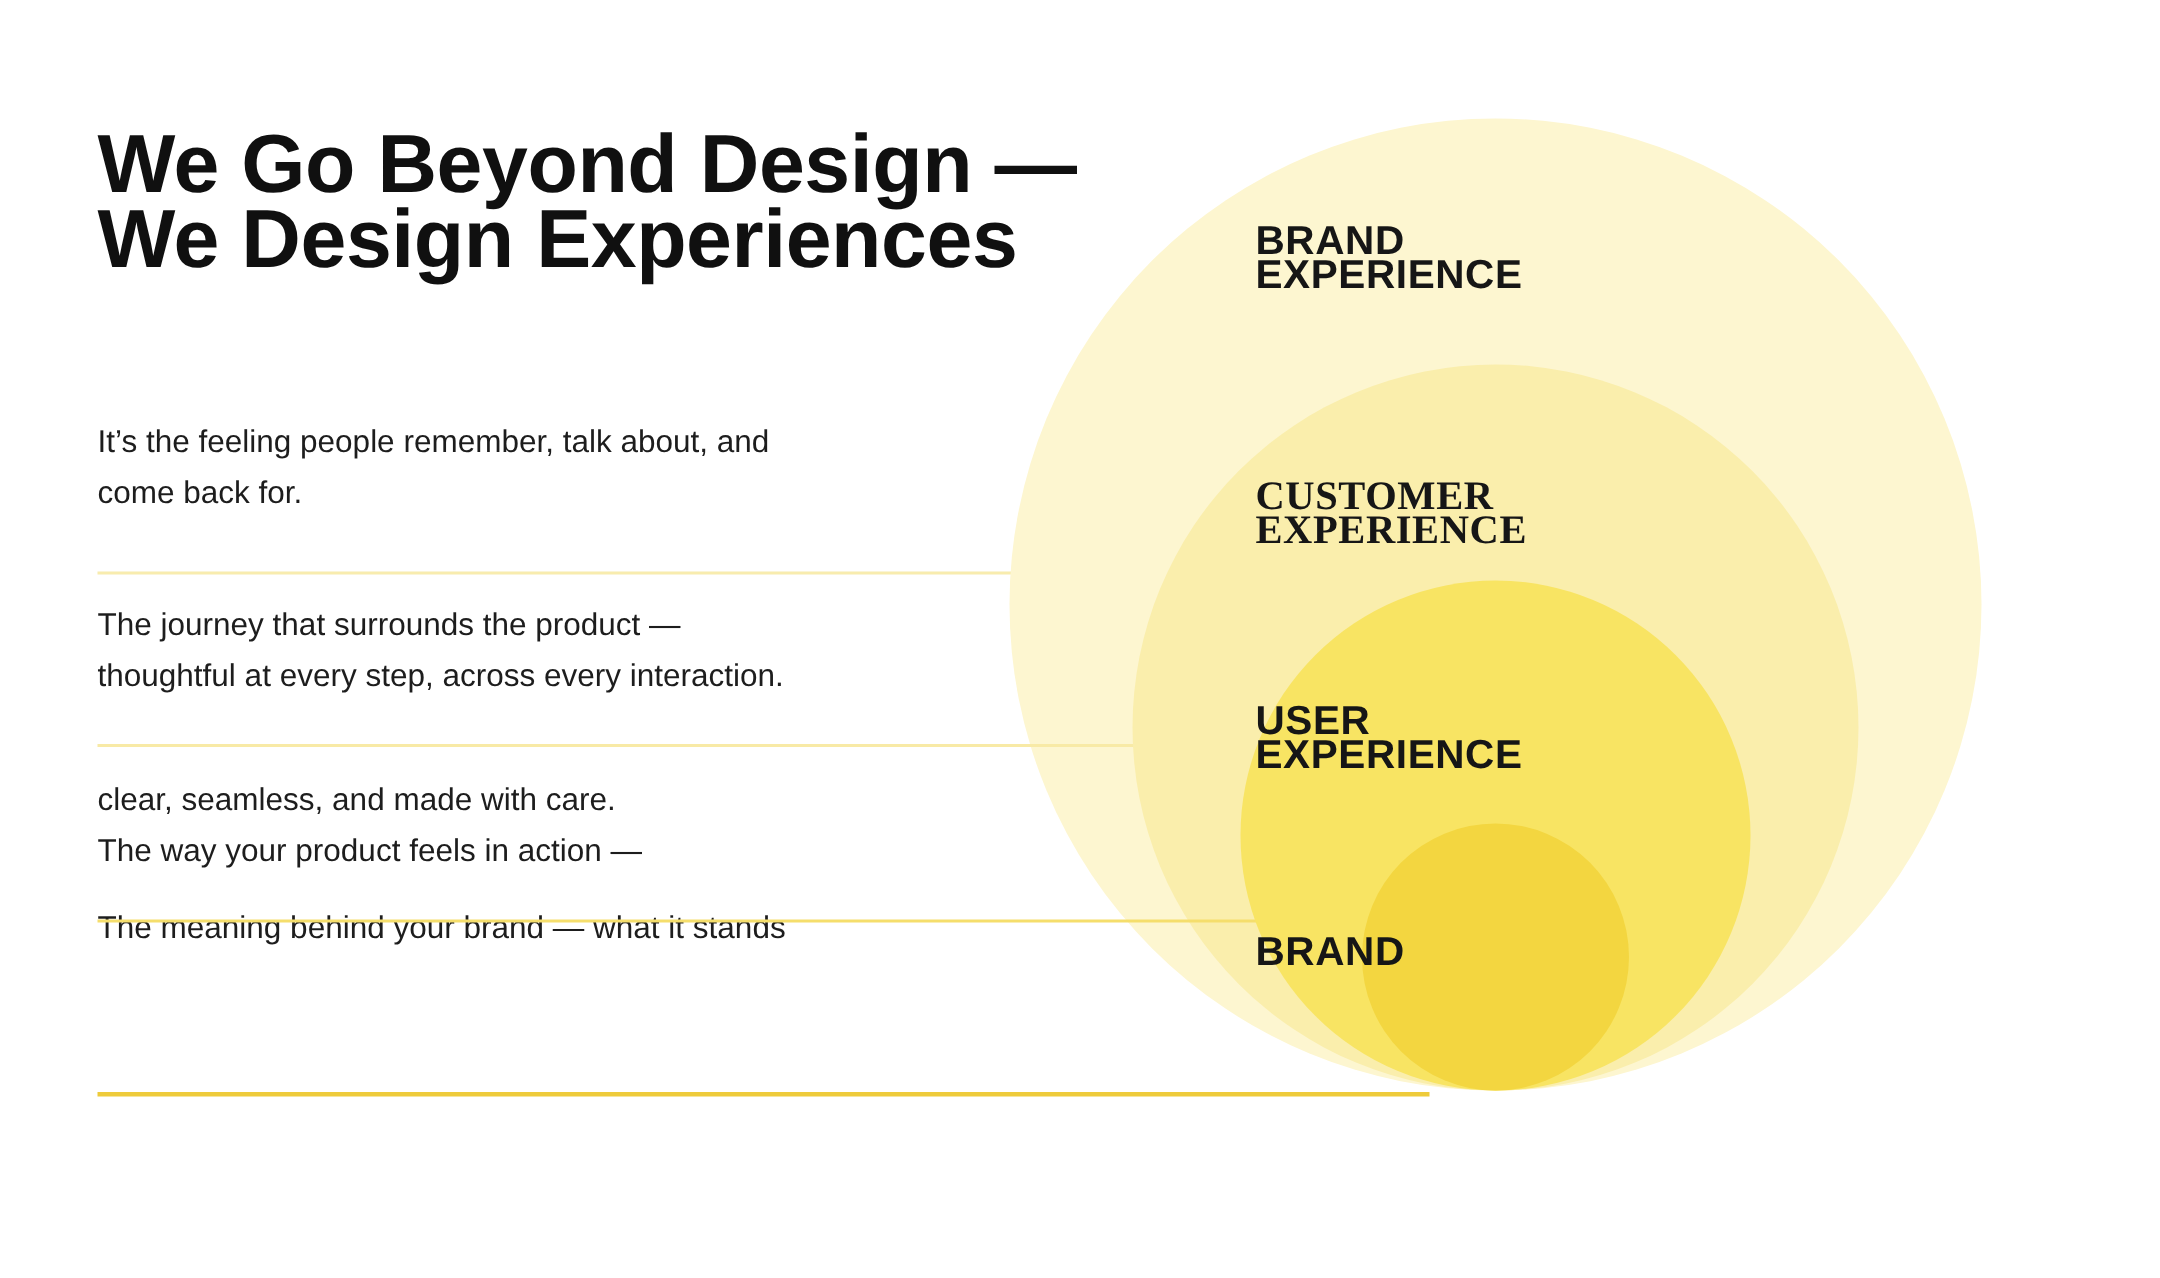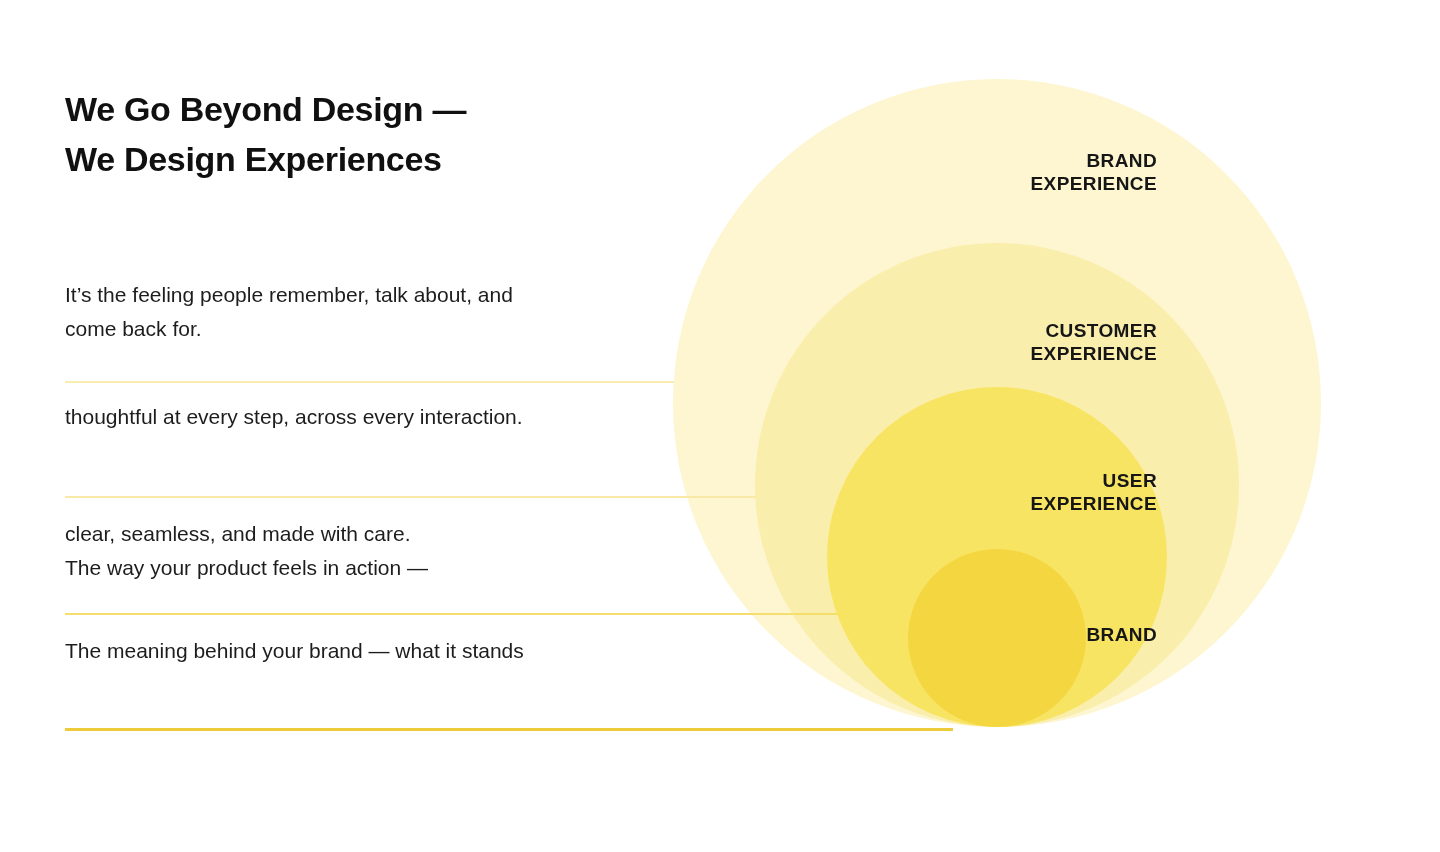--- a/index.html
+++ b/index.html
@@ -7,74 +7,75 @@
     width: 1440px; height: 852px;
     background: #ffffff;
     font-family: "Liberation Sans", sans-serif;
     overflow: hidden;
     position: relative;
   }
   .slide { position: absolute; inset: 0; width: 1440px; height: 852px; }
 
   .title {
     position: absolute; left: 65px; top: 84px;
-    font-size: 34px; font-weight: 700; line-height: 50px;
+    font-size: 55px; font-weight: 700; line-height: 50px;
     color: #101010; letter-spacing: -0.3px;
   }
 
   .para {
     position: absolute; left: 65px;
     font-size: 21px; font-weight: 400; line-height: 34px;
     color: #1d1d1d;
   }
   .para-1 { top: 278px; }
   .para-2 { top: 400px; }
   .para-3 { top: 517px; }
-  .para-4 { top: 634px; }
+  .para-4 { top: 602px; }
 
   .divider { position: absolute; left: 65px; height: 2px; }
   .divider-1 { top: 381px; width: 655px; z-index: 1; }
   .divider-2 { top: 496px; width: 735px; z-index: 3; }
   .divider-3 { top: 613px; width: 815px; z-index: 5; }
   .divider-4 { top: 728px; width: 888px; height: 3px; z-index: 7; }
 
   .circle { position: absolute; border-radius: 50%; }
   .circle-1 { left: 673px; top:  79px; width: 648px; height: 648px; z-index: 2; }
   .circle-2 { left: 755px; top: 243px; width: 484px; height: 484px; z-index: 4; }
   .circle-3 { left: 827px; top: 387px; width: 340px; height: 340px; z-index: 6; }
   .circle-4 { left: 908px; top: 549px; width: 178px; height: 178px; z-index: 8; }
 
   .ring-label {
     position: absolute; left: 837px; width: 320px;
-    text-align: right; z-index: 9;
-    font-size: 19px; font-weight: 700; line-height: 23px;
+    text-align: left; z-index: 9;
+    font-size: 27px; font-weight: 700; line-height: 23px;
     letter-spacing: 0.4px; color: #161616;
   }
   .ring-label-1 { top: 149px; }
-  .ring-label-2 { top: 319px; }
+  .ring-label-2 { top: 319px; font-family: Liberation Serif, serif; }
   .ring-label-3 { top: 469px; }
   .ring-label-4 { top: 623px; }
 </style>
 </head>
 <body>
 
 <div class="slide">
 
   <div class="title">
     <div>We Go Beyond Design —</div>
     <div>We Design Experiences</div>
   </div>
 
   <div class="para para-1">
     <div>It’s the feeling people remember, talk about, and</div>
     <div>come back for.</div>
   </div>
   <div class="divider divider-1" style="background-color: rgb(248, 236, 174);"></div>
 
   <div class="para para-2">
+    <div>The journey that surrounds the product —</div>
     <div>thoughtful at every step, across every interaction.</div>
   </div>
   <div class="divider divider-2" style="background-color: rgb(248, 234, 166);"></div>
 
   <div class="para para-3">
     <div>clear, seamless, and made with care.</div>
     <div>The way your product feels in action —</div>
   </div>
   <div class="divider divider-3" style="background-color: rgb(245, 222, 108);"></div>
 

